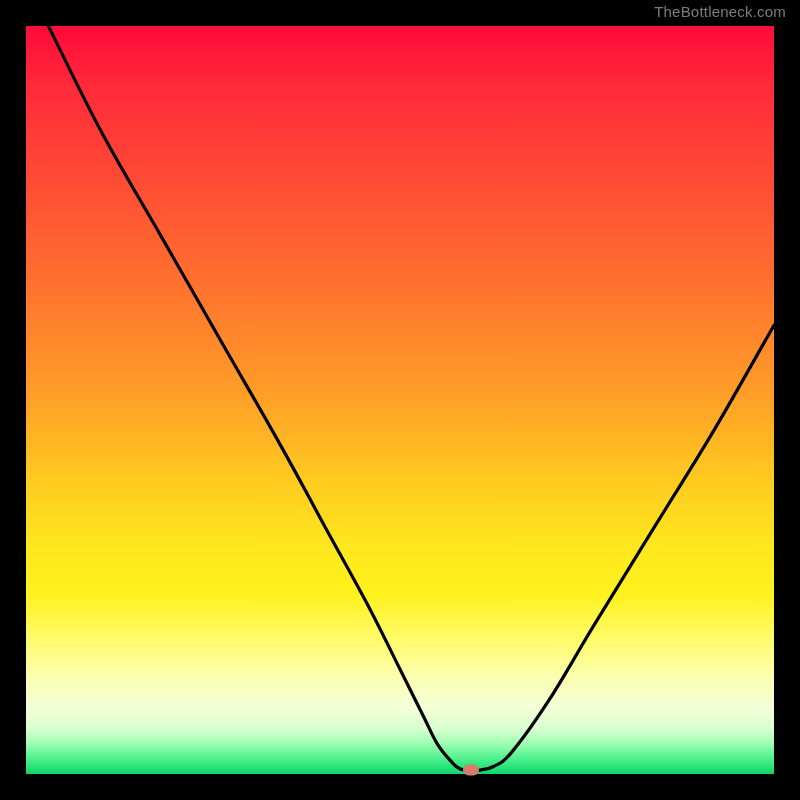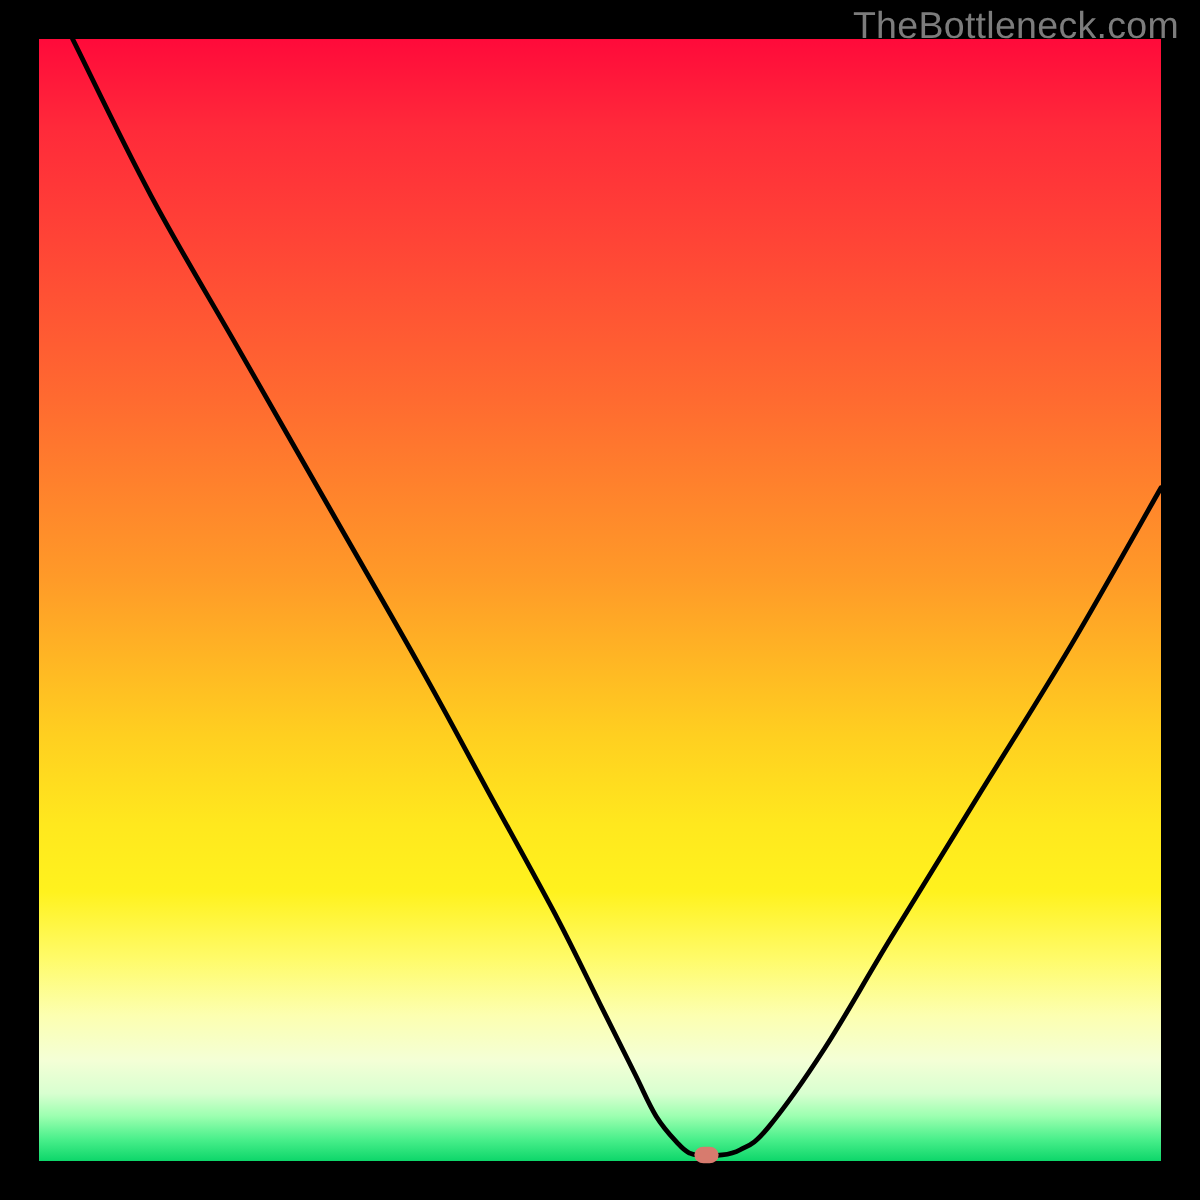--- a/index.html
+++ b/index.html
@@ -54,21 +54,21 @@
     height: 11px;
     border-radius: 6px / 5px;
     background: #d77b6e;
     transform: translate(-50%, -50%);
   }
   .watermark {
     position: absolute;
     top: 3px;
     right: 14px;
     color: #7c7c7c;
-    font-size: 25px;
+    font-size: 15px;
     letter-spacing: 0.2px;
     font-weight: 500;
     user-select: none;
   }
 </style>
 </head>
 <body>
 
 <div class="stage">
 

